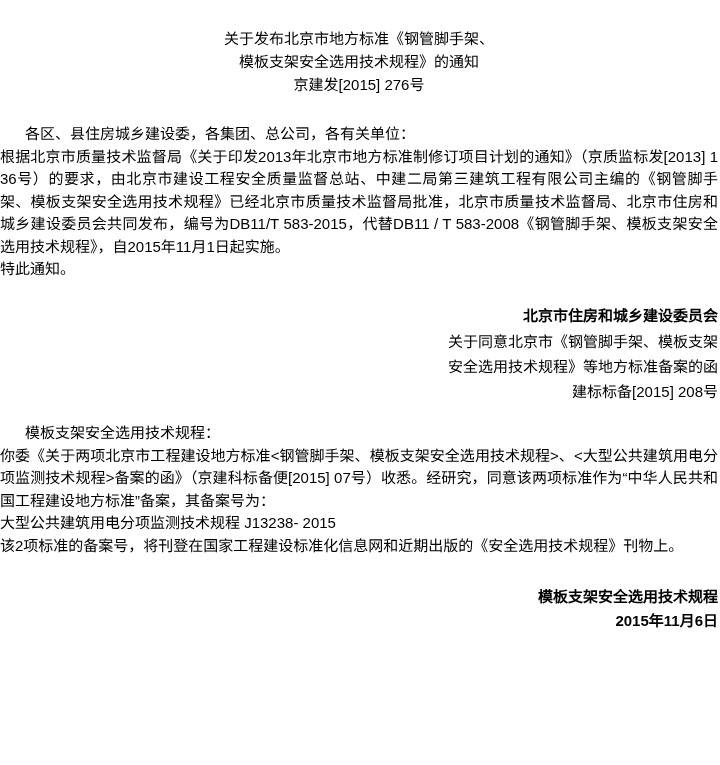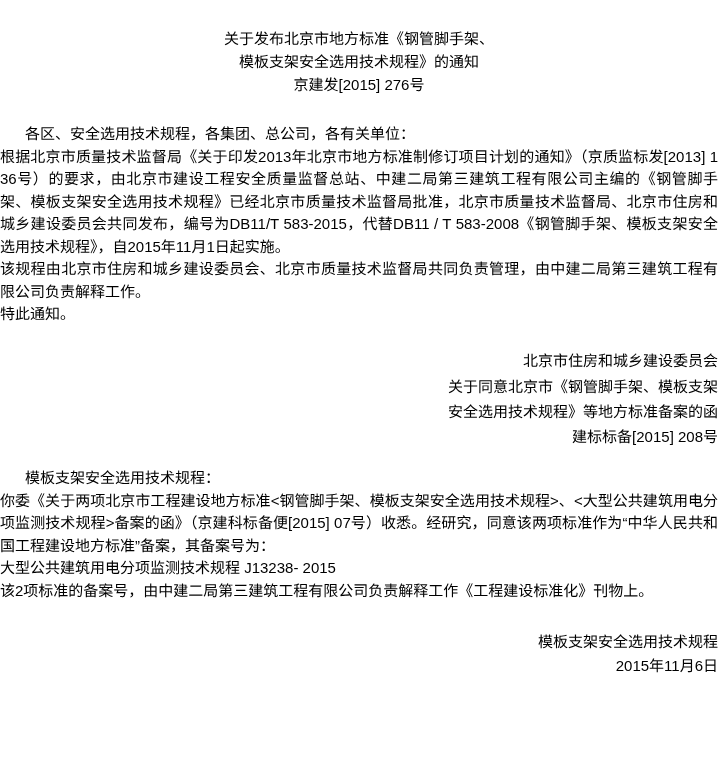--- a/index.html
+++ b/index.html
@@ -47,55 +47,54 @@
   }
   .salutation {
     text-indent: 25px;
   }
   .sig-block {
     text-align: right;
     line-height: 24px;
   }
   .sig-block-1 { margin-top: 23.5px; }
   .sig-block-2 { margin-top: 27.5px; }
-  .sig-block .sig-line { display: block; }
+  .sig-block .sig-line { display: block; font-weight: bold; }
 </style>
 </head>
 <body>
 
 <div class="doc">
 
   <div class="title-block">
     <span class="title-line">关于发布北京市地方标准《钢管脚手架、</span>
     <span class="title-line">模板支架安全选用技术规程》的通知</span>
     <span class="doc-number">京建发[2015] 276号</span>
   </div>
 
   <div class="body-block body-block-1">
-    <p class="salutation">各区、安全选用技术规程，各集团、总公司，各有关单位：</p>
+    <p class="salutation">各区、县住房城乡建设委，各集团、总公司，各有关单位：</p>
     <p>根据北京市质量技术监督局《关于印发2013年北京市地方标准制修订项目计划的通知》（京质监标发[2013] 136号）的要求，由北京市建设工程安全质量监督总站、中建二局第三建筑工程有限公司主编的《钢管脚手架、模板支架安全选用技术规程》已经北京市质量技术监督局批准，北京市质量技术监督局、北京市住房和城乡建设委员会共同发布，编号为DB11/T 583-2015，代替DB11 / T 583-2008《钢管脚手架、模板支架安全选用技术规程》，自2015年11月1日起实施。</p>
-    <p>该规程由北京市住房和城乡建设委员会、北京市质量技术监督局共同负责管理，由中建二局第三建筑工程有限公司负责解释工作。</p>
     <p>特此通知。</p>
   </div>
 
   <div class="sig-block sig-block-1">
     <span class="sig-line">北京市住房和城乡建设委员会</span>
   </div>
 
   <div class="title-block title-block-2">
     <span class="title-line">关于同意北京市《钢管脚手架、模板支架</span>
     <span class="title-line">安全选用技术规程》等地方标准备案的函</span>
     <span class="doc-number">建标标备[2015] 208号</span>
   </div>
 
   <div class="body-block body-block-2">
     <p class="salutation">模板支架安全选用技术规程：</p>
     <p>你委《关于两项北京市工程建设地方标准&lt;钢管脚手架、模板支架安全选用技术规程&gt;、&lt;大型公共建筑用电分项监测技术规程&gt;备案的函》（京建科标备便[2015] 07号）收悉。经研究，同意该两项标准作为“中华人民共和国工程建设地方标准”备案，其备案号为：</p>
     <p>大型公共建筑用电分项监测技术规程 J13238- 2015</p>
-    <p>该2项标准的备案号，由中建二局第三建筑工程有限公司负责解释工作《工程建设标准化》刊物上。</p>
+    <p>该2项标准的备案号，将刊登在国家工程建设标准化信息网和近期出版的《安全选用技术规程》刊物上。</p>
   </div>
 
   <div class="sig-block sig-block-2">
     <span class="sig-line">模板支架安全选用技术规程</span>
     <span class="sig-line">2015年11月6日</span>
   </div>
 
 </div>
 
 </body></html>

